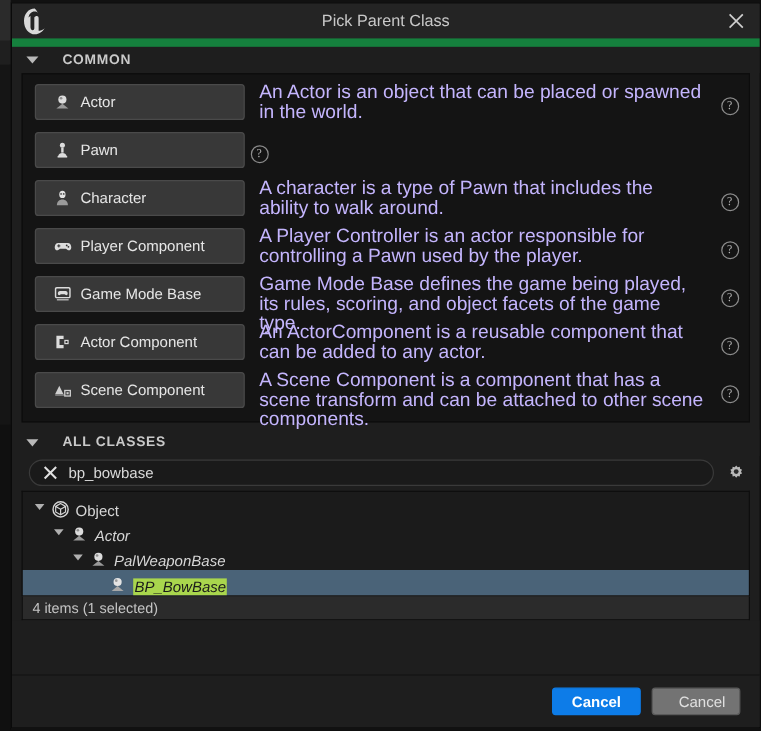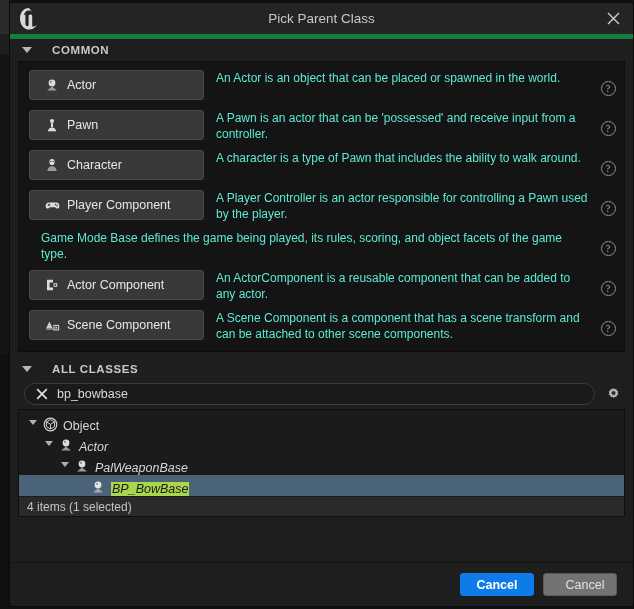--- a/index.html
+++ b/index.html
@@ -38,21 +38,21 @@
     background: #1e1e1e;
     border: 1px solid #0a0a0a;
     display: flex; flex-direction: column;
   }
 
   
   .titlebar {
     position: relative;
     height: 36px; flex: none;
     background: #242424;
-    border-bottom: 5px solid #15803d;
+    border-bottom: 7px solid #15803d;
     display: flex; align-items: center;
   }
   .ue-logo {
     width: 34px; height: 36px;
     display: flex; align-items: center; justify-content: center;
     color: #d6d6d6;
     font-family: "DejaVu Serif", serif;
     font-size: 22px; font-weight: bold;
     line-height: 1;
     padding-left: 4px;
@@ -129,22 +129,22 @@
     display: flex; align-items: center; justify-content: center;
     color: #d8d8d8;
   }
   .class-btn .clabel {
     color: #e6e6e6;
     font-size: 12.5px;
     white-space: nowrap;
   }
   .class-desc {
     flex: 1;
-    color: #5eead4;
-    font-size: 12px;
+    color: #c4b5fd;
+    font-size: 16px;
     line-height: 16px;
     padding: 4px 8px 0 12px;
   }
   .help-icon {
     flex: none;
     width: 24px; height: 40px;
     display: flex; align-items: center; justify-content: center;
     cursor: pointer;
     margin-top: 2px;
   }
@@ -342,21 +342,20 @@
         <span class="cicon">
           <svg width="14" height="14" viewBox="0 0 14 14">
             <circle cx="7" cy="3" r="2.1" fill="#dcdcdc"></circle>
             <rect x="6" y="5" width="2" height="4.2" fill="#dcdcdc"></rect>
             <path d="M3.4 12.6 C3.4 10.6 5 9.4 7 9.4 C9 9.4 10.6 10.6 10.6 12.6 Z" fill="#dcdcdc"></path>
             <rect x="3" y="12" width="8" height="1.3" fill="#dcdcdc"></rect>
           </svg>
         </span>
         <span class="clabel">Pawn</span>
       </div>
-      <div class="class-desc">A Pawn is an actor that can be 'possessed' and receive input from a controller.</div>
       <div class="help-icon">
           <div class="circ">?</div>
         </div>
     </div>
 
     <div class="class-row">
       <div class="class-btn">
         <span class="cicon">
           <svg width="14" height="14" viewBox="0 0 14 14">
             <ellipse cx="7" cy="4" rx="2.6" ry="3.1" fill="#e2e2e2"></ellipse>
@@ -388,20 +387,32 @@
         </span>
         <span class="clabel">Player Component</span>
       </div>
       <div class="class-desc">A Player Controller is an actor responsible for controlling a Pawn used by the player.</div>
       <div class="help-icon">
           <div class="circ">?</div>
         </div>
     </div>
 
     <div class="class-row">
+      <div class="class-btn">
+        <span class="cicon">
+          <svg width="15" height="14" viewBox="0 0 15 14">
+            <rect x="1.3" y="1.8" width="12" height="8.2" rx="1" fill="none" stroke="#dcdcdc" stroke-width="1.2"></rect>
+            <path d="M5 4.6 C3.8 4.6 3.2 5.6 3.2 6.6 C3.2 7.5 3.7 8 4.3 8
+                     C4.9 8 5.3 7.5 5.8 7.2 L8.8 7.2 C9.3 7.5 9.7 8 10.3 8
+                     C10.9 8 11.4 7.5 11.4 6.6 C11.4 5.6 10.8 4.6 9.6 4.6 Z" fill="#dcdcdc"></path>
+            <rect x="2.4" y="11.2" width="9.8" height="1.2" fill="#b0b0b0"></rect>
+          </svg>
+        </span>
+        <span class="clabel">Game Mode Base</span>
+      </div>
       <div class="class-desc">Game Mode Base defines the game being played, its rules, scoring, and object facets of the game type.</div>
       <div class="help-icon">
           <div class="circ">?</div>
         </div>
     </div>
 
     <div class="class-row">
       <div class="class-btn">
         <span class="cicon">
           <svg width="14" height="14" viewBox="0 0 14 14">

